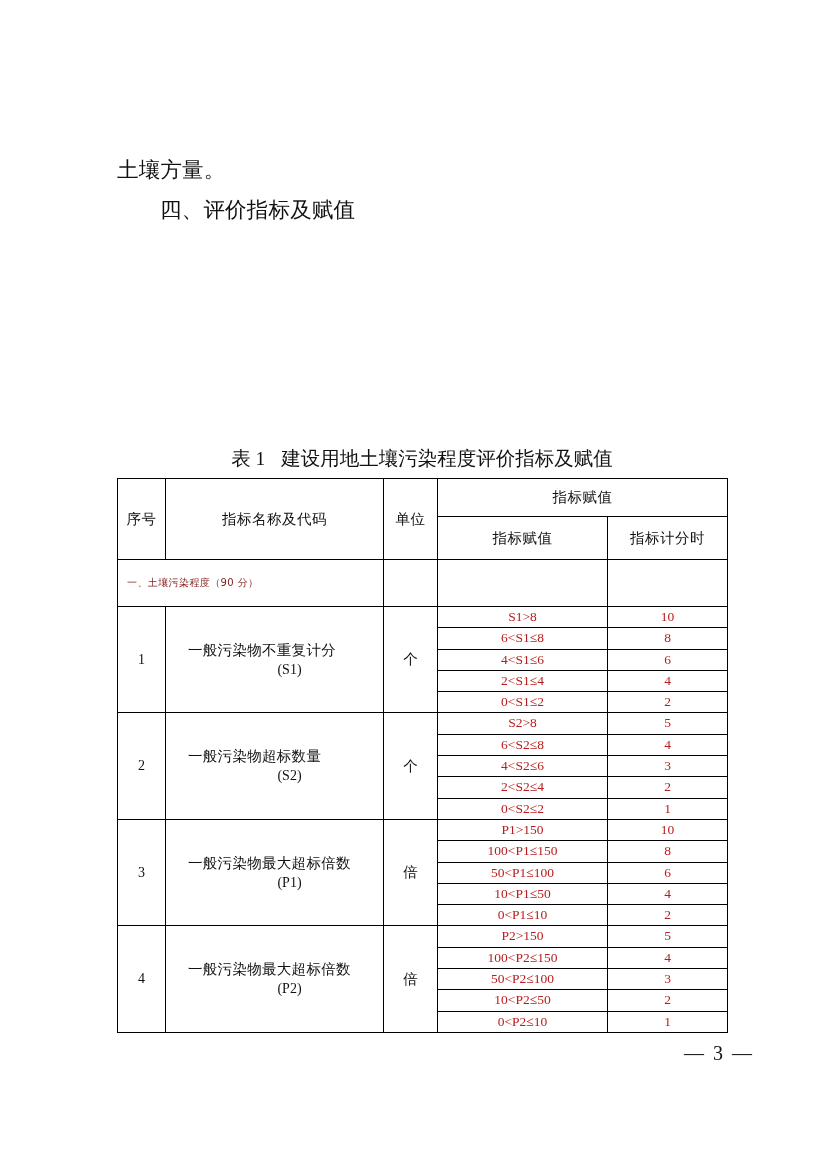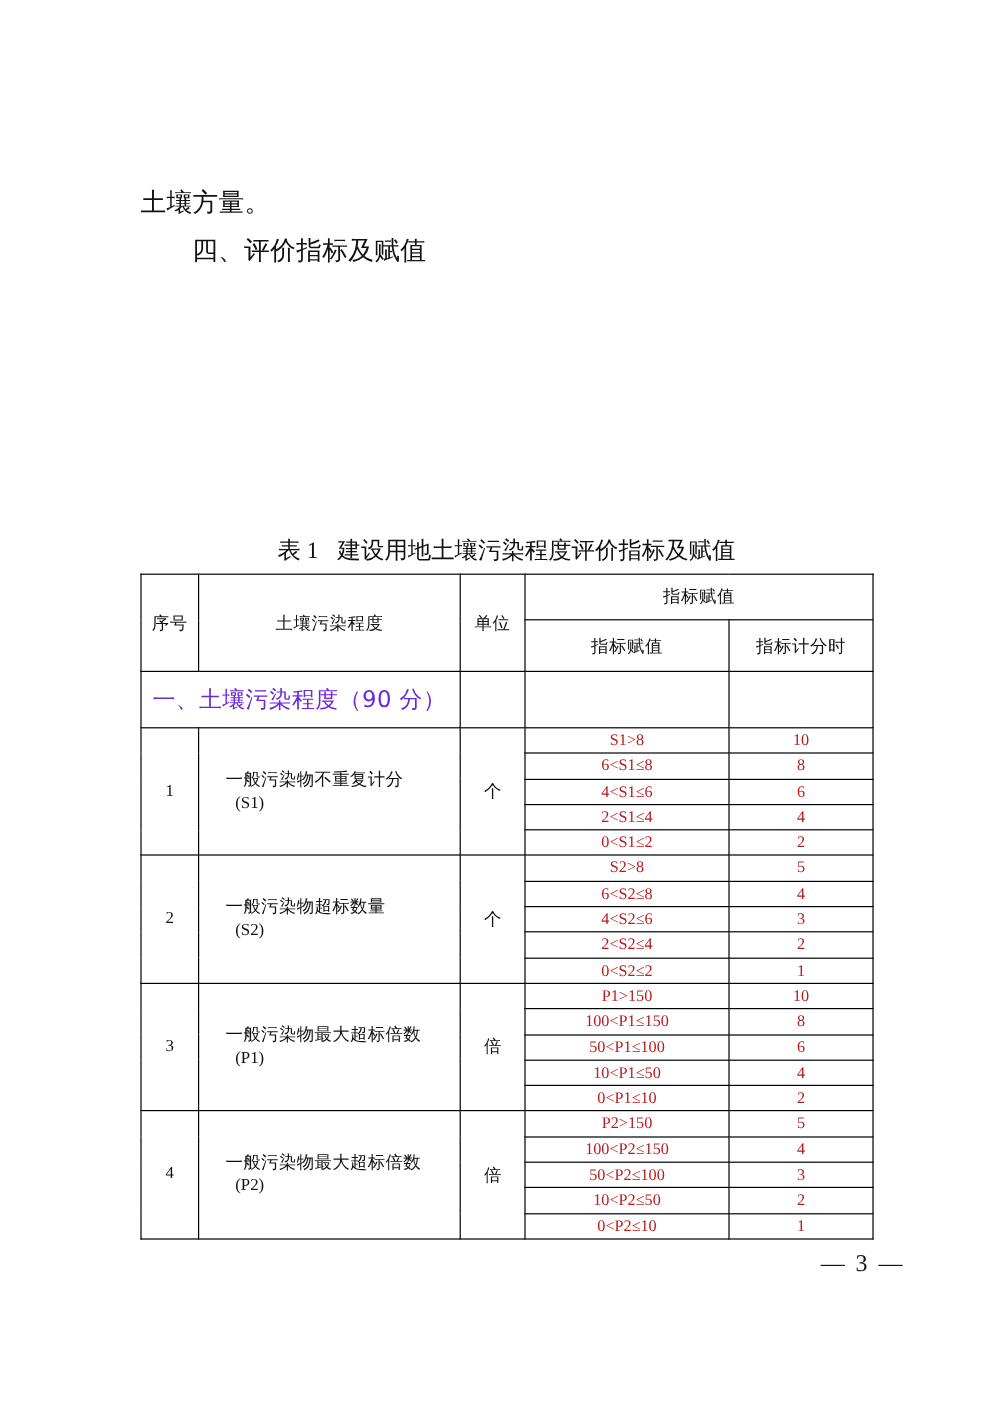--- a/index.html
+++ b/index.html
@@ -89,22 +89,22 @@
 
   
   .h-top  { height: 37px; }
   .h-bot  { height: 42px; }
 
   
   .section-row td { height: 46px; }
   .section-cell {
     text-align: left !important;
     padding-left: 9px !important;
-    font-size: 19px;
-    color: #6d28d9;
+    font-size: 10px;
+    color: #7f1d1d;
     letter-spacing: 0.4px;
   }
 
   
   .idx-cell {
     font-family: "Liberation Serif", "DejaVu Serif", serif;
     font-size: 14px;
     color: #111;
   }
   .name-cell {
@@ -114,20 +114,21 @@
     line-height: 19px;
     color: #111;
     letter-spacing: 0.3px;
   }
   .name-cell .code {
     display: block;
     padding-left: 8px;
     font-family: "Liberation Serif", "DejaVu Serif", serif;
     font-size: 14px;
     letter-spacing: 0;
+    text-align: center;
   }
   .unit-cell {
     font-size: 14.5px;
     color: #111;
   }
 
   .grade-cell, .score-cell {
     font-family: "Liberation Serif", "DejaVu Serif", serif;
     font-size: 13.5px;
     height: 20.3px;
@@ -170,21 +171,21 @@
       <colgroup>
         <col style="width:48px">
         <col style="width:218px">
         <col style="width:54px">
         <col style="width:170px">
         <col style="width:120px">
       </colgroup>
       <thead>
         <tr>
           <td rowspan="2" class="hdr-cn h-top">序号</td>
-          <td rowspan="2" class="hdr-cn">土壤污染程度</td>
+          <td rowspan="2" class="hdr-cn">指标名称及代码</td>
           <td rowspan="2" class="hdr-cn">单位</td>
           <td colspan="2" class="hdr-cn h-top">指标赋值</td>
         </tr>
         <tr>
           <td class="hdr-cn h-bot">指标赋值</td>
           <td class="hdr-cn h-bot">指标计分时</td>
         </tr>
       </thead>
       <tbody>
 

